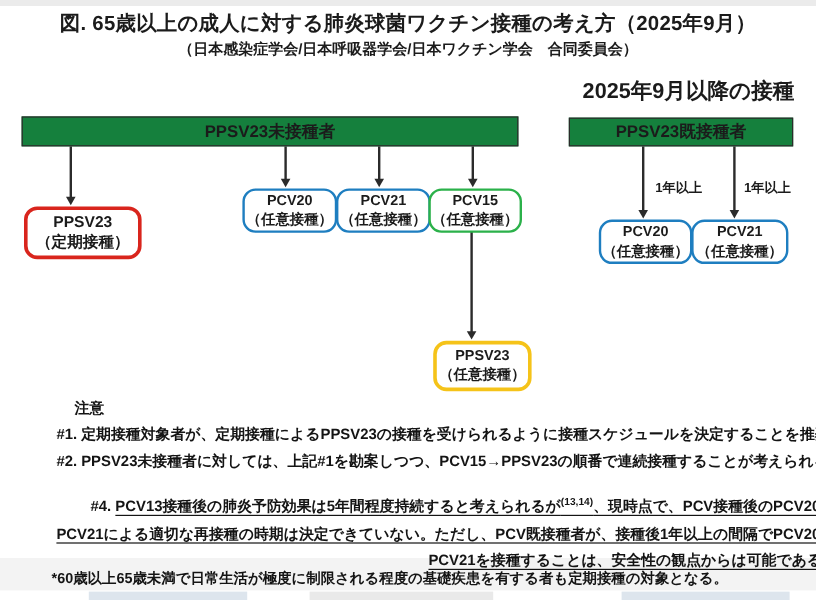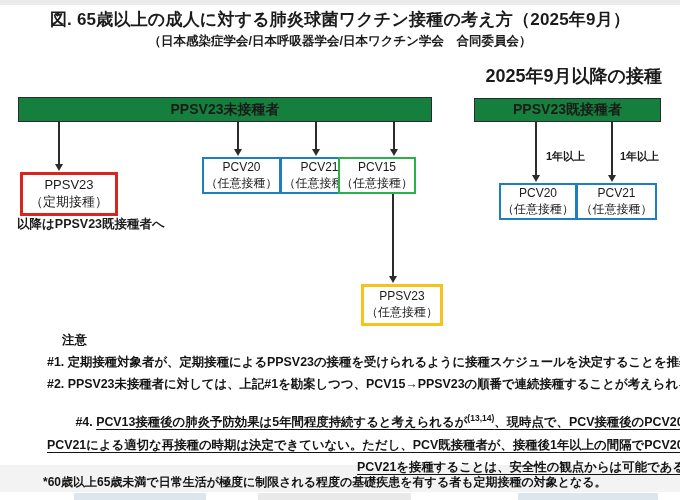--- a/index.html
+++ b/index.html
@@ -22,30 +22,30 @@
   .hdr {
     position:absolute; border:1.6px solid #2b2b2b; background:#15803d;
     display:flex; align-items:center; justify-content:center;
     font-weight:bold; font-size:14px;
   }
   #hdr-left  { left:18px;  top:97px; width:412px; height:23px; }
   #hdr-right { left:474px; top:98px; width:185px; height:22px; }
   .vbox {
     position:absolute; background:#fff; display:flex; flex-direction:column;
     align-items:center; justify-content:center; text-align:center;
-    font-weight:normal; font-size:12px; line-height:1.3;
+    font-weight:bold; font-size:12px; line-height:1.3;border-radius:11px;
   }
   .red    { border:3px   solid #d9251d; }
   .blue   { border:2.5px solid #1e7ec0; }
   .green  { border:2.5px solid #2bb14a; }
   .yellow { border:3px   solid #f5c319; }
   #box-routine { left:20px;  top:172px; width:92px; height:38px; font-size:13px; }
   #box-pcv20m  { left:202px; top:157px; width:75px; height:33px; }
   #box-pcv21m  { left:280px; top:157px; width:75px; height:33px; }
-  #box-pcv15m  { left:338px; top:157px; width:74px; height:33px; }
+  #box-pcv15m  { left:357px; top:157px; width:74px; height:33px; }
   #box-ppsv23y { left:361px; top:284px; width:76px; height:36px; }
   #box-pcv20r  { left:499px; top:183px; width:74px; height:33px; }
   #box-pcv21r  { left:576px; top:183px; width:77px; height:33px; }
   .vline { position:absolute; width:2px; background:#2b2b2b; }
   .vline::after {
     content:""; position:absolute; left:50%; transform:translateX(-50%);
     bottom:-6px; width:0; height:0;
     border-left:4.5px solid transparent; border-right:4.5px solid transparent;
     border-top:7px solid #2b2b2b;
   }
@@ -104,21 +104,20 @@
   </div>
 
   <div class="vline" id="ar1"></div>
   <div class="vline" id="ar2"></div>
   <div class="vline" id="ar3"></div>
   <div class="vline" id="ar4"></div>
   <div class="vline" id="ar5"></div>
   <div class="vline" id="ar6"></div>
   <div class="vline" id="ar7"></div>
 
-  <div class="after-note">以降はPPSV23既接種者へ</div>
   <div class="year-label" id="year1">1年以上</div>
   <div class="year-label" id="year2">1年以上</div>
 
   <div class="vbox red" id="box-routine">
     <span>PPSV23</span>
     <span>（定期接種）</span>
   </div>
   <div class="vbox blue" id="box-pcv20m">
     <span>PCV20</span>
     <span>（任意接種）</span>

